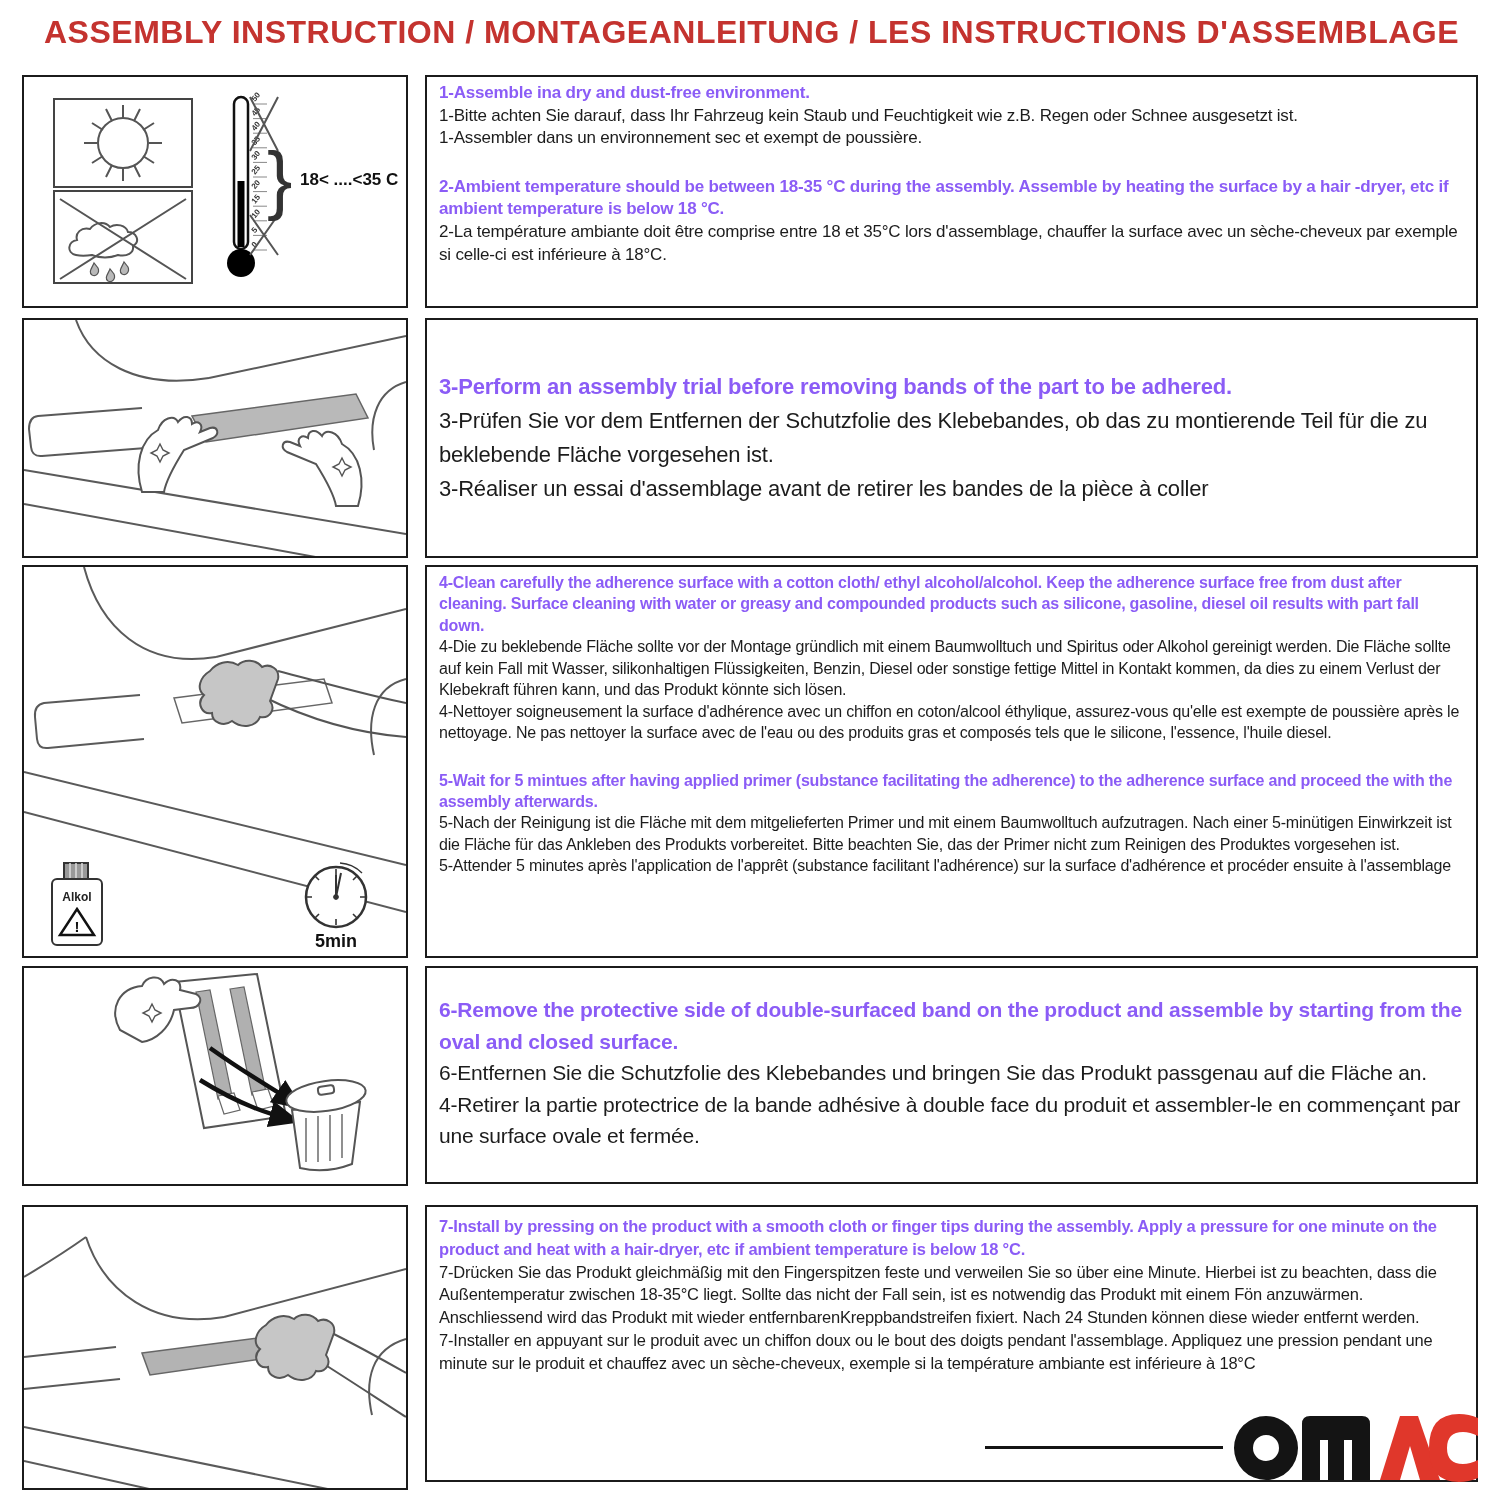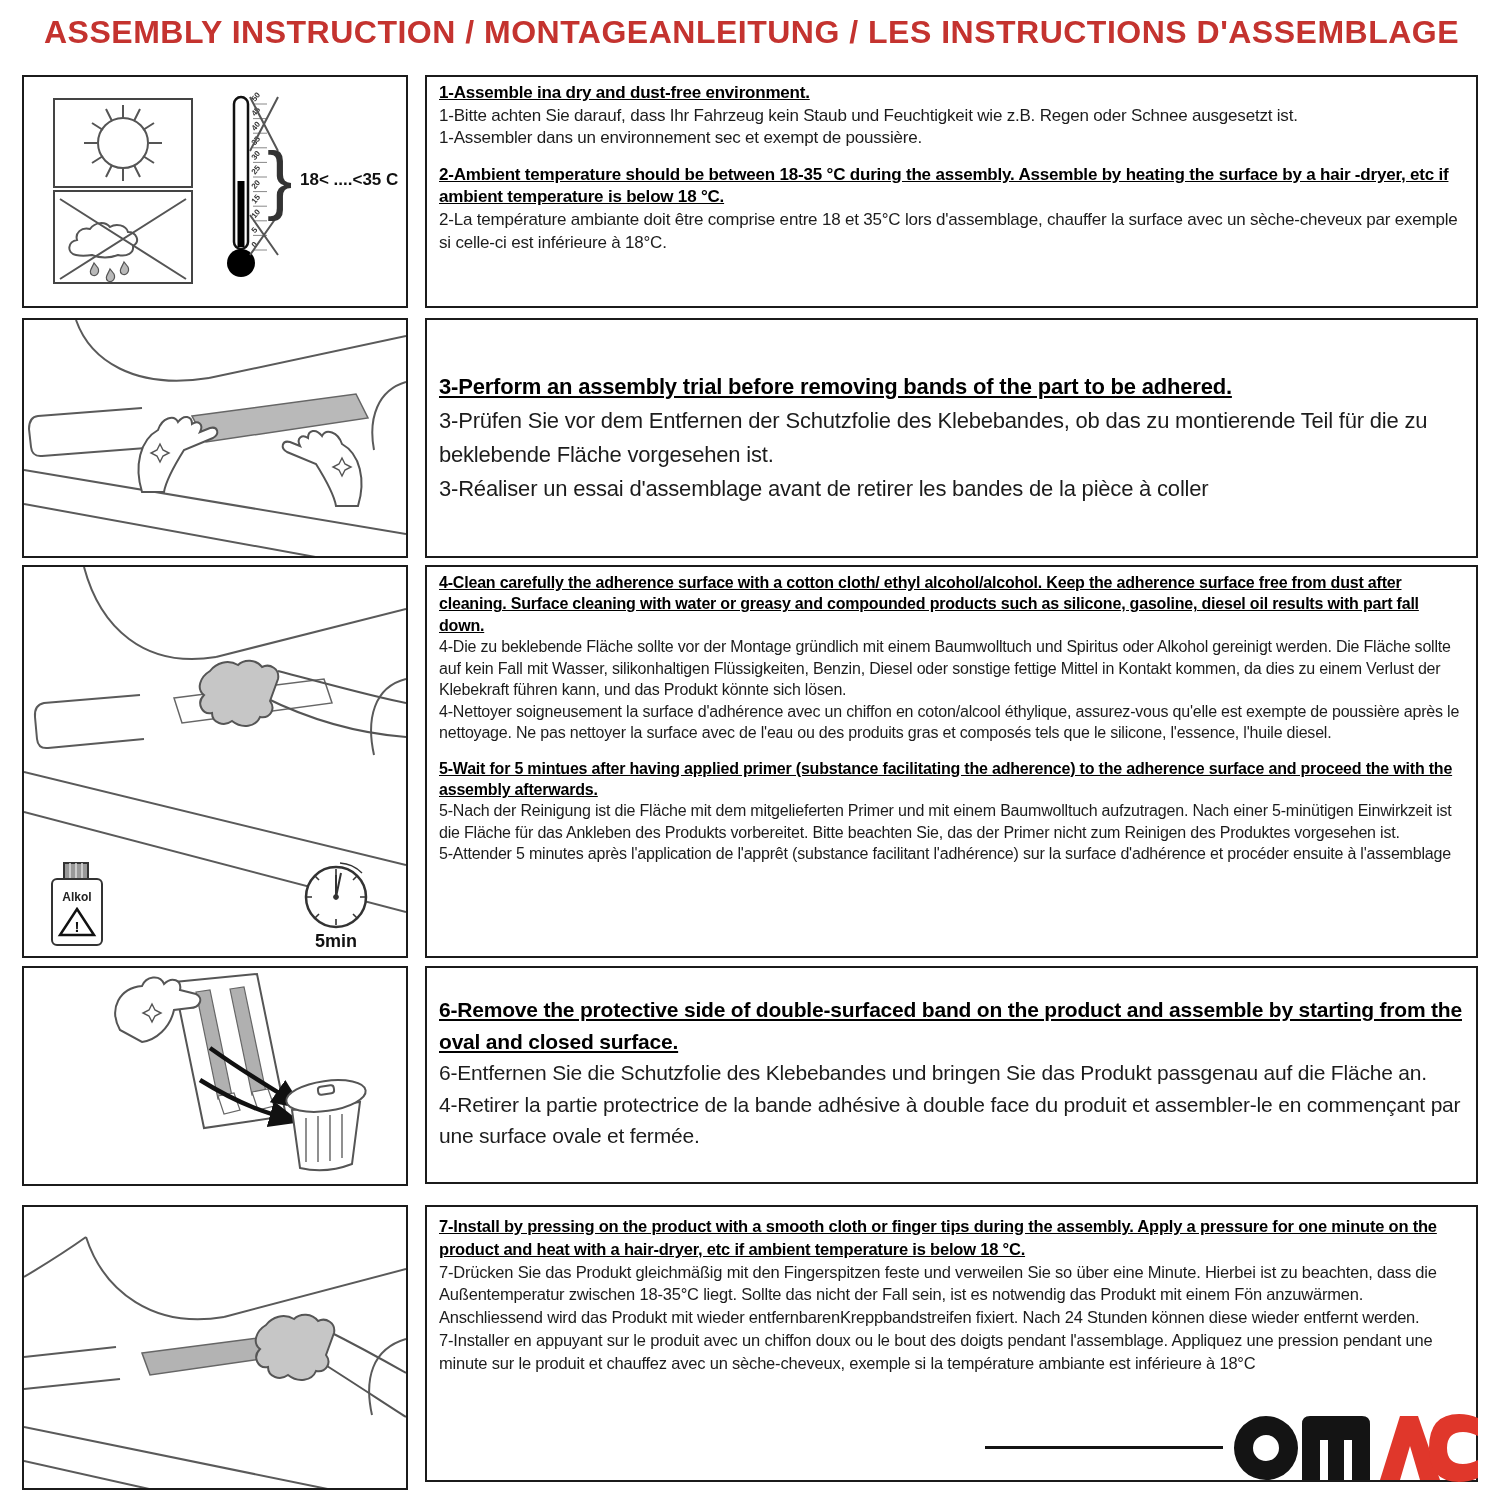--- a/index.html
+++ b/index.html
@@ -6,22 +6,22 @@
   body{width:1500px;height:1500px;background:#fff;position:relative;overflow:hidden;
        font-family:"Liberation Sans",sans-serif;color:#1c1c1c;}
   .title{position:absolute;left:44px;top:14px;font-size:32px;font-weight:700;
          letter-spacing:.5px;color:#C4332F;white-space:nowrap;}
   .ibox{position:absolute;left:22px;width:386px;border:2px solid #1b1b1b;
         background:#fff;box-sizing:border-box;}
   .tbox{position:absolute;left:425px;width:1053px;border:2px solid #1b1b1b;
         background:#fff;box-sizing:border-box;padding:5px 12px 4px 12px;
         letter-spacing:-0.2px;}
   .p{margin:0;}
-  .b{font-weight:700;color:#000000;text-decoration:underline;}
-  .gap{margin-top:14px;}
+  .b{font-weight:700;color:#8b5cf6;}
+  .gap{margin-top:26px;}
   .s0{font-size:17px;line-height:1.33;}
   .s1{font-size:22px;line-height:1.55;padding-top:50px;}
   .s2{font-size:16px;line-height:1.34;}
   .s3{font-size:21px;line-height:1.5;padding-top:26px;}
   .s4{font-size:16.5px;line-height:1.38;padding-top:8px;}
   svg{display:block;}
   .logo-line{position:absolute;left:985px;top:1446px;width:238px;height:3px;background:#141414;}
   .logo{position:absolute;left:1232px;top:1410px;}
   .sr{position:absolute;width:1px;height:1px;overflow:hidden;clip:rect(0 0 0 0);}
 </style>

